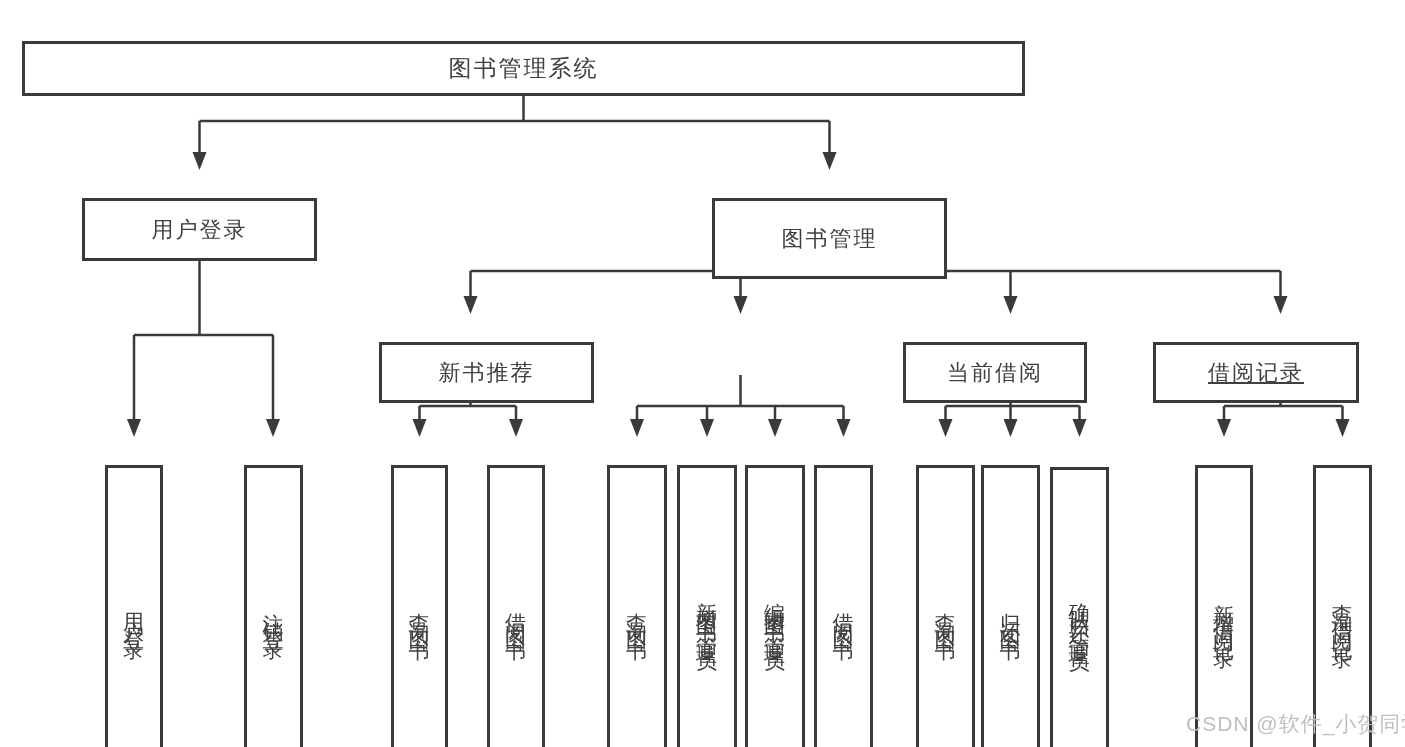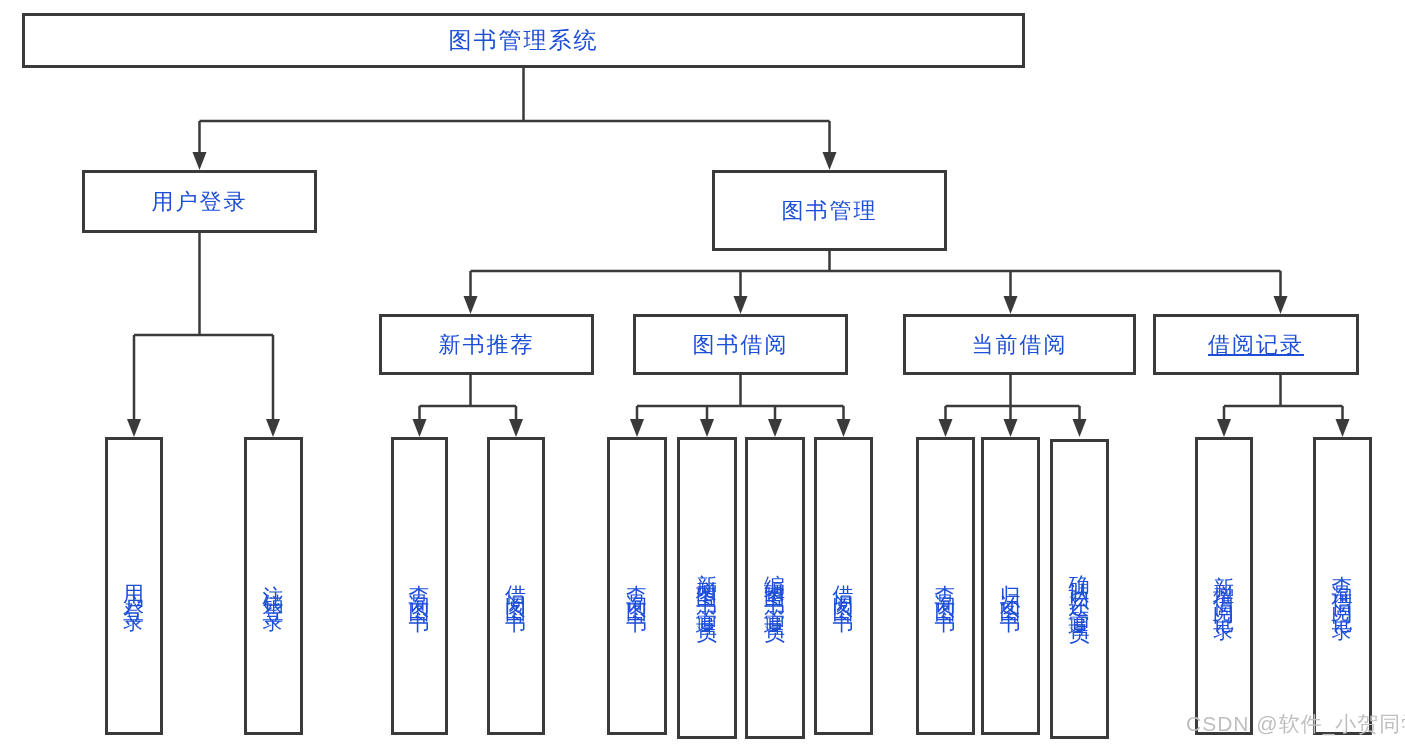--- a/index.html
+++ b/index.html
@@ -24,21 +24,22 @@
     pointer-events: none;
   }
   .node {
     position: absolute;
     box-sizing: border-box;
     background: #ffffff;
     border: 3px solid #3a3a3a;
     display: flex;
     align-items: center;
     justify-content: center;
-    color: #1d4ed8;
+    color: #404040;
+    margin-top: 28px;
   }
   .hbox {
     font-size: 22px;
     letter-spacing: 2px;
     white-space: nowrap;
   }
   .hbox.root {
     font-size: 23px;
   }
   .vbox {
@@ -105,22 +106,21 @@
       <polygon points="1335.5,419 1349.5,419 1342.5,437"></polygon>
     </g>
   </svg>
 
   <div class="node hbox root" style="left:22px; top:13px; width:1003px; height:55px;">图书管理系统</div>
 
   <div class="node hbox" style="left:82px; top:170px; width:235px; height:63px;">用户登录</div>
   <div class="node hbox" style="left:712px; top:170px; width:235px; height:81px;">图书管理</div>
 
   <div class="node hbox" style="left:379px; top:314px; width:215px; height:61px;">新书推荐</div>
-  <div class="node hbox" style="left:633px; top:314px; width:215px; height:61px;">图书借阅</div>
-  <div class="node hbox" style="left:903px; top:314px; width:233px; height:61px;text-align:center;">当前借阅</div>
+  <div class="node hbox" style="left:903px; top:314px; width:184px; height:61px;text-align:center;">当前借阅</div>
   <div class="node hbox" style="left:1153px; top:314px; width:206px; height:61px;text-decoration:underline;">借阅记录</div>
 
   <div class="node vbox" style="left:105px; top:437px; width:58px; height:298px;">用户登录</div>
   <div class="node vbox" style="left:244px; top:437px; width:59px; height:298px;">注销登录</div>
 
   <div class="node vbox" style="left:391px; top:437px; width:57px; height:298px;">查询图书</div>
   <div class="node vbox" style="left:487px; top:437px; width:58px; height:298px;">借阅图书</div>
 
   <div class="node vbox" style="left:607px; top:437px; width:60px; height:298px;">查询图书</div>
   <div class="node vbox" style="left:677px; top:437px; width:60px; height:302px; letter-spacing:7px;">新增图书（管理员）</div>

